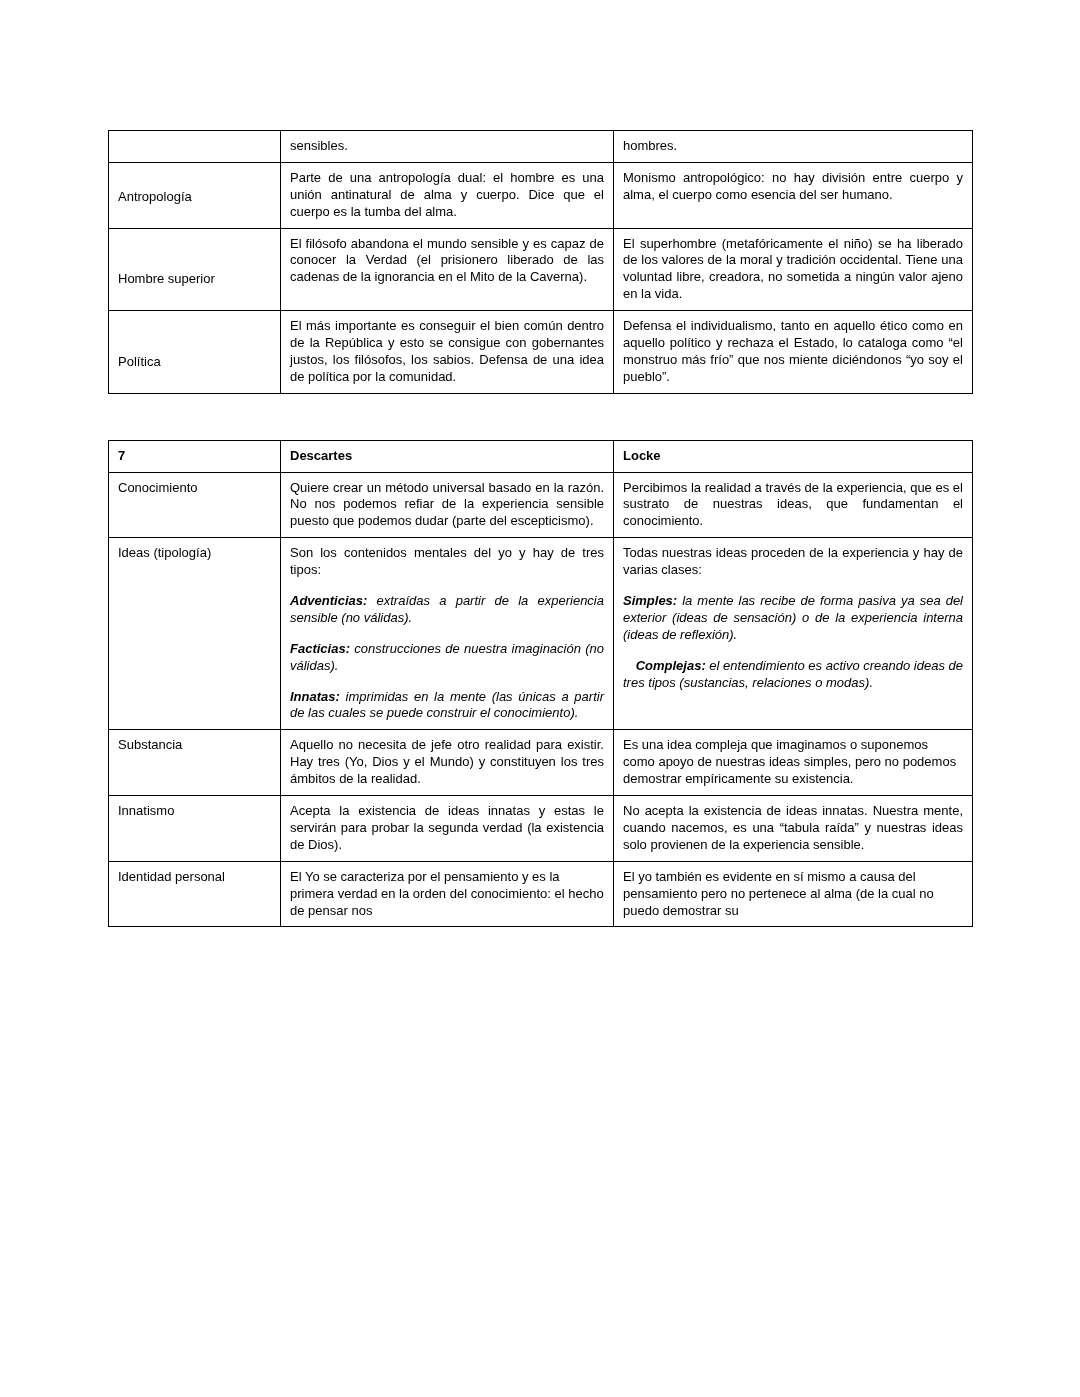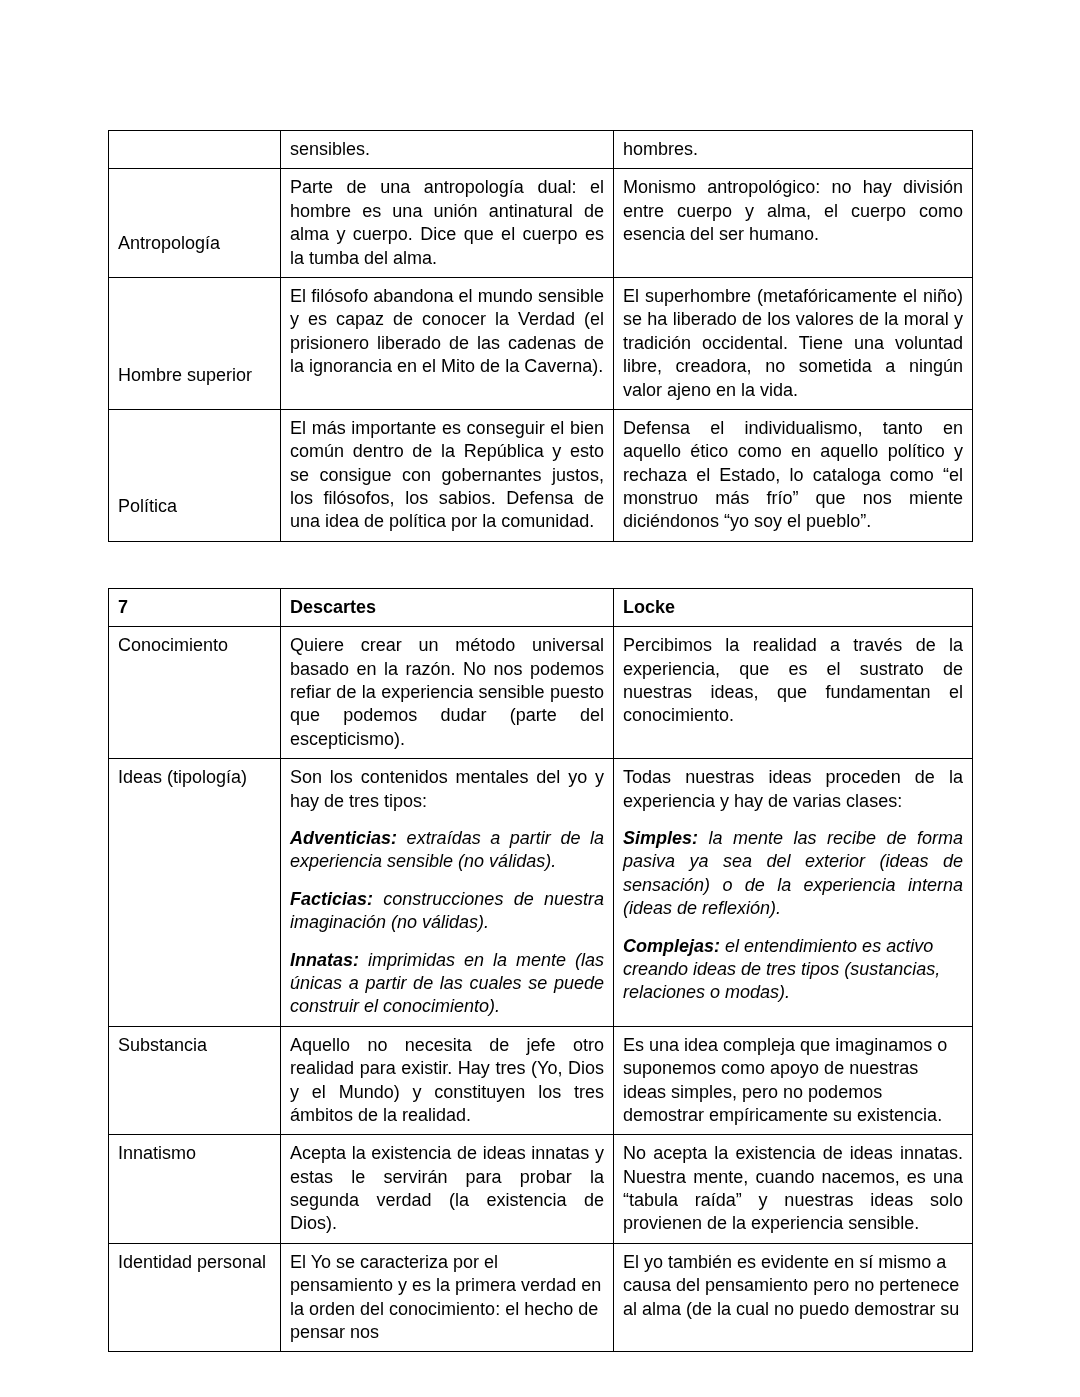--- a/index.html
+++ b/index.html
@@ -24,21 +24,21 @@
   }
   table.doc-table {
     width: 864px;
     border-collapse: collapse;
     table-layout: fixed;
     background: #ffffff;
   }
   table.doc-table td {
     border: 1.6px solid #000000;
     padding: 7px 9px 7px 9px;
-    font-size: 18px;
+    font-size: 13px;
     line-height: 1.30;
     vertical-align: top;
     word-wrap: break-word;
     overflow-wrap: break-word;
     hyphens: none;
   }
   
   col.c-label { width: 172px; }
   col.c-mid   { width: 333px; }
   col.c-right { width: 359px; }
@@ -143,21 +143,21 @@
         <td class="label">Ideas (tipología)</td>
         <td class="body">
           <p>Son los contenidos mentales del yo y hay de tres tipos:</p>
           <p><span class="term">Adventicias:</span><span> extraídas a partir de la experiencia sensible (no válidas).</span></p>
           <p><span class="term">Facticias:</span><span> construcciones de nuestra imaginación (no válidas).</span></p>
           <p><span class="term">Innatas:</span><span> imprimidas en la mente (las únicas a partir de las cuales se puede construir el conocimiento).</span></p>
         </td>
         <td class="body">
           <p>Todas nuestras ideas proceden de la experiencia y hay de varias clases:</p>
           <p><span class="term">Simples:</span><span> la mente las recibe de forma pasiva ya sea del exterior (ideas de sensación) o de la experiencia interna (ideas de reflexión).</span></p>
-          <p class="flush" style="text-align:left;"><span class="term">Complejas:</span><span> el entendimiento es activo creando ideas de tres tipos (sustancias, relaciones o modas).</span></p>
+          <p class="flush" style="text-align:right;"><span class="term">Complejas:</span><span> el entendimiento es activo creando ideas de tres tipos (sustancias, relaciones o modas).</span></p>
         </td>
       </tr>
       <tr>
         <td class="label">Substancia</td>
         <td class="body">Aquello no necesita de jefe otro realidad para existir. Hay tres (Yo, Dios y el Mundo) y constituyen los tres ámbitos de la realidad.</td>
         <td class="body flush">Es una idea compleja que imaginamos o suponemos como apoyo de nuestras ideas simples, pero no podemos demostrar empíricamente su existencia.</td>
       </tr>
       <tr>
         <td class="label">Innatismo</td>
         <td class="body">Acepta la existencia de ideas innatas y estas le servirán para probar la segunda verdad (la existencia de Dios).</td>

